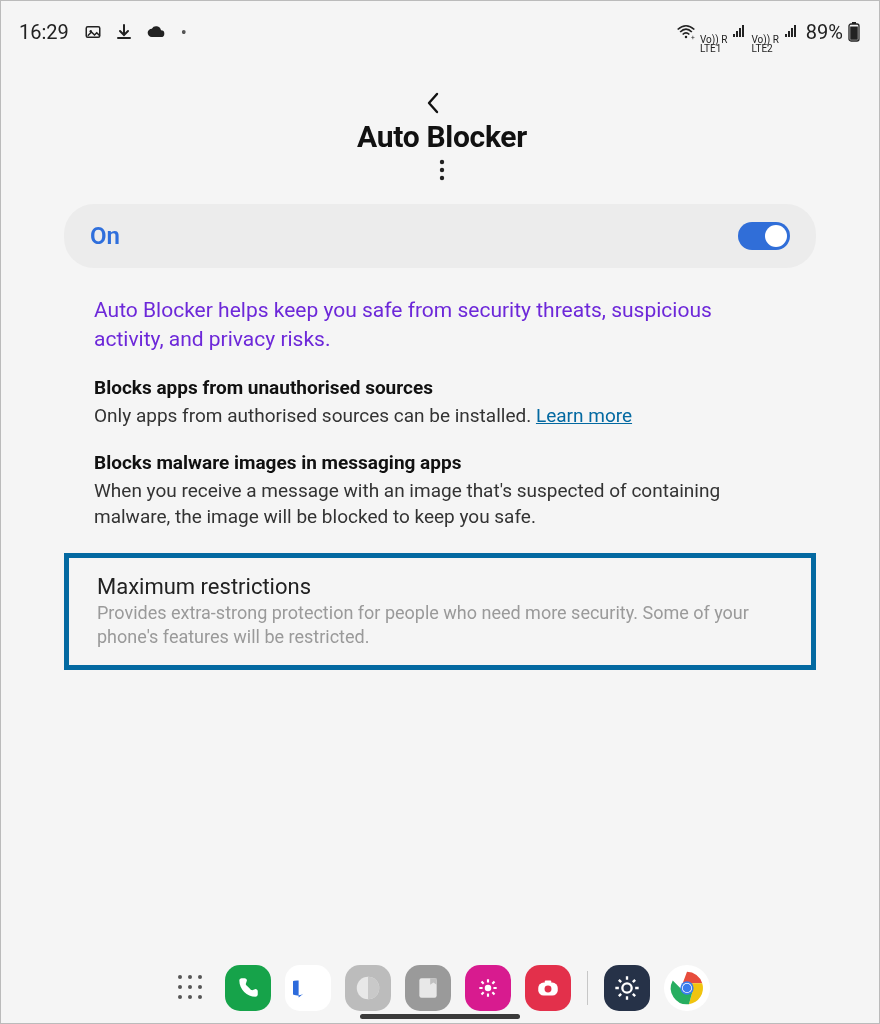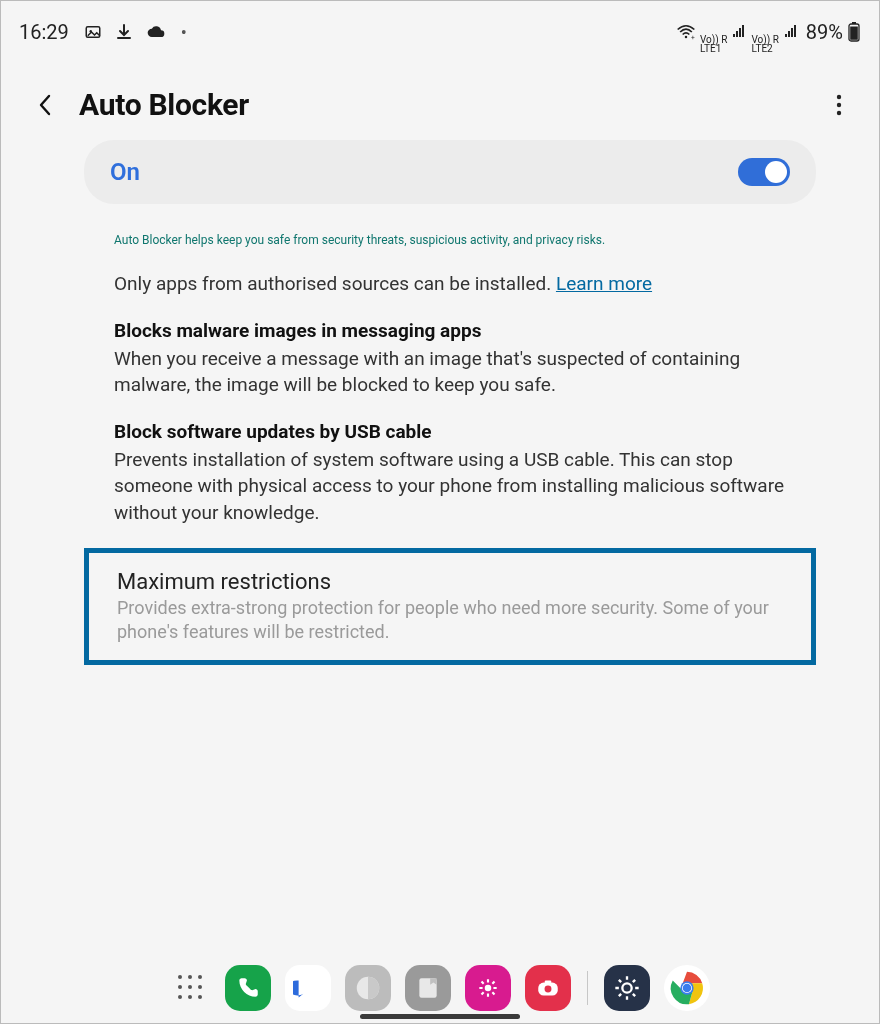--- a/index.html
+++ b/index.html
@@ -24,40 +24,41 @@
   .status-left { display: flex; align-items: center; gap: 15px; }
   .status-right { display: flex; align-items: center; gap: 4px; }
   .status-icon { display: inline-flex; align-items: center; justify-content: center; }
   .sim-label { font-size: 10px; line-height: 0.9; display: inline-block; vertical-align: top; text-align: left; margin-top: 24px; }
 
   
   .header {
     display: flex;
     align-items: center;
     padding: 28px 24px 18px 28px;
+    flex-direction: column;
   }
   .back-btn {
     width: 32px; height: 32px;
     display: flex; align-items: center; justify-content: center;
     margin-right: 18px;
   }
   .title {
     font-size: 30px;
     font-weight: 700;
     flex: 1;
     letter-spacing: -0.3px;
   }
   .more-btn {
     width: 32px; height: 32px;
     display: flex; align-items: center; justify-content: center;
     font-size: 22px;
   }
 
   
-  .content { padding: 0 63px; margin-left: 20px; }
+  .content { padding: 0 63px; }
 
   
   .toggle-card {
     background: #ececec;
     border-radius: 30px;
     padding: 18px 26px;
     display: flex;
     align-items: center;
     justify-content: space-between;
     margin-bottom: 28px;
@@ -76,23 +77,23 @@
   .switch::after {
     content: "";
     position: absolute;
     right: 3px; top: 3px;
     width: 22px; height: 22px;
     border-radius: 50%;
     background: #fff;
   }
 
   .intro {
-    font-size: 12px;
+    font-size: 21px;
     line-height: 1.38;
-    color: #0f766e;
+    color: #6d28d9;
     margin: 0 30px 22px 30px;
   }
 
   .section {
     margin: 0 30px 22px 30px;
   }
   .section h3 {
     font-size: 19px;
     font-weight: 700;
     margin-bottom: 4px;
@@ -231,35 +232,32 @@
 <div class="content">
 
   <div class="toggle-card">
     <span class="toggle-label">On</span>
     <span class="switch"></span>
   </div>
 
   <p class="intro">Auto Blocker helps keep you safe from security threats, suspicious activity, and privacy risks.</p>
 
   <div class="section">
+    <h3>Blocks apps from unauthorised sources</h3>
     <p>
       <span>Only apps from authorised sources can be installed. </span><a href="#" class="learn-more">Learn more</a>
     </p>
   </div>
 
 
   <div class="section">
     <h3>Blocks malware images in messaging apps</h3>
     <p>When you receive a message with an image that's suspected of containing malware, the image will be blocked to keep you safe.</p>
   </div>
 
-  <div class="section">
-    <h3>Block software updates by USB cable</h3>
-    <p>Prevents installation of system software using a USB cable. This can stop someone with physical access to your phone from installing malicious software without your knowledge.</p>
-  </div>
 
   <div class="max-row">
     <h3>Maximum restrictions</h3>
     <p>Provides extra-strong protection for people who need more security. Some of your phone's features will be restricted.</p>
   </div>
 
 </div>
 
 <div class="nav-bar">
   <div class="apps-grid">

